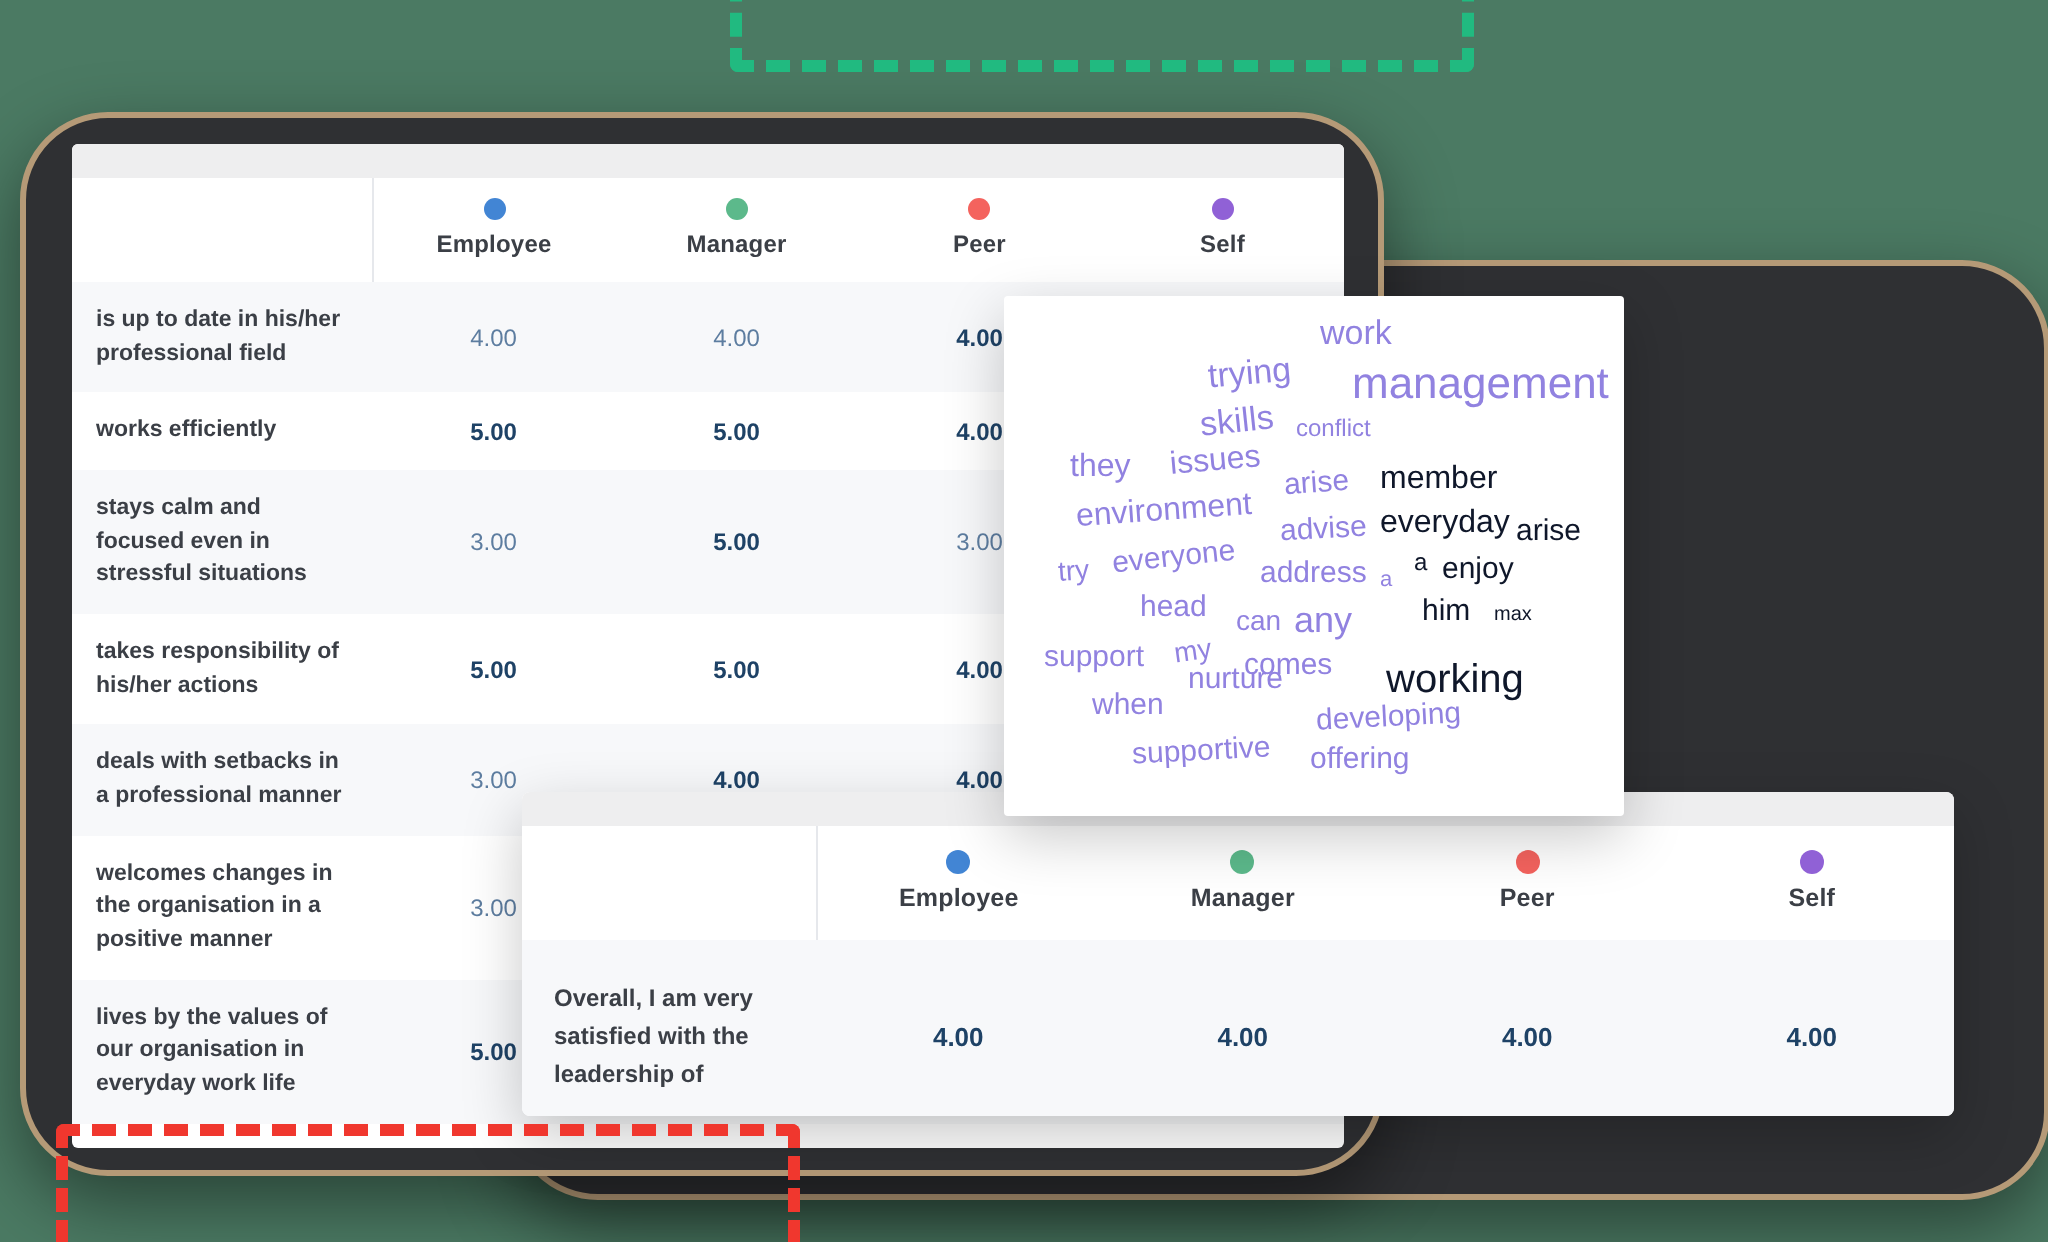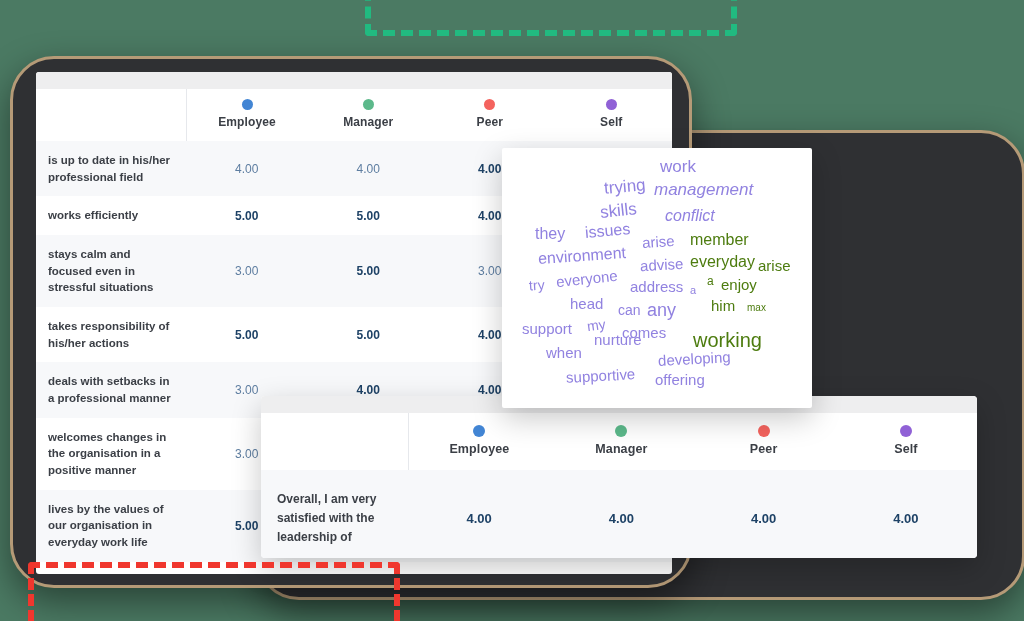--- a/index.html
+++ b/index.html
@@ -90,21 +90,21 @@
   #panel-overall .v-cell{font-size:13px;font-weight:700;color:#1e4266;}
 
   
   #cloudbox{position:relative;width:100%;height:100%;}
   .cw{
     position:absolute;white-space:nowrap;
     font-family:"Liberation Sans", sans-serif;
     line-height:1;
   }
   .cw.p{color:#9182e0;}
-  .cw.r{color:#4d7c0f;}
+  .cw.r{color:#0f172a;}
 </style>
 </head>
 <body>
 
 <div id="device-back" class="device"></div>
 
 <div id="device-front" class="device">
 
   <div id="panel-main" class="panel">
     <div class="panel-topbar"></div>
@@ -190,23 +190,23 @@
         </tbody>
     </table>
   </div>
 
 </div>
 
 <div id="panel-wordcloud" class="panel">
   <div id="cloudbox">
       <span class="cw p" style="left: 158px; top: 10px; font-size: 17px;">work</span>
       <span class="cw p" style="left: 102px; top: 30px; font-size: 17px; transform: rotate(-5deg);">trying</span>
-      <span class="cw p" style="left: 152px; top: 33px; font-size: 17px; font-style: italic;">management</span>
+      <span class="cw p" style="left: 174px; top: 33px; font-size: 22px;">management</span>
       <span class="cw p" style="left: 98px; top: 54px; font-size: 17px; transform: rotate(-6deg);">skills</span>
-      <span class="cw p" style="left: 163px; top: 60px; font-size: 16px; font-style: italic;">conflict</span>
+      <span class="cw p" style="left: 146px; top: 60px; font-size: 12px;">conflict</span>
       <span class="cw p" style="left: 33px; top: 78px; font-size: 16px;">they</span>
       <span class="cw p" style="left: 83px; top: 75px; font-size: 16px; transform: rotate(-5deg);">issues</span>
       <span class="cw p" style="left: 140px; top: 86px; font-size: 15px; transform: rotate(-4deg);">arise</span>
       <span class="cw r" style="left: 188px; top: 84px; font-size: 16px;">member</span>
       <span class="cw p" style="left: 36px; top: 100px; font-size: 16px; transform: rotate(-4deg);">environment</span>
       <span class="cw p" style="left: 138px; top: 109px; font-size: 15px; transform: rotate(-3deg);">advise</span>
       <span class="cw r" style="left: 188px; top: 106px; font-size: 16px;">everyday</span>
       <span class="cw r" style="left: 256px; top: 110px; font-size: 15px;">arise</span>
       <span class="cw p" style="left: 27px; top: 130px; font-size: 14px; transform: rotate(-4deg);">try</span>
       <span class="cw p" style="left: 54px; top: 123px; font-size: 15px; transform: rotate(-6deg);">everyone</span>

